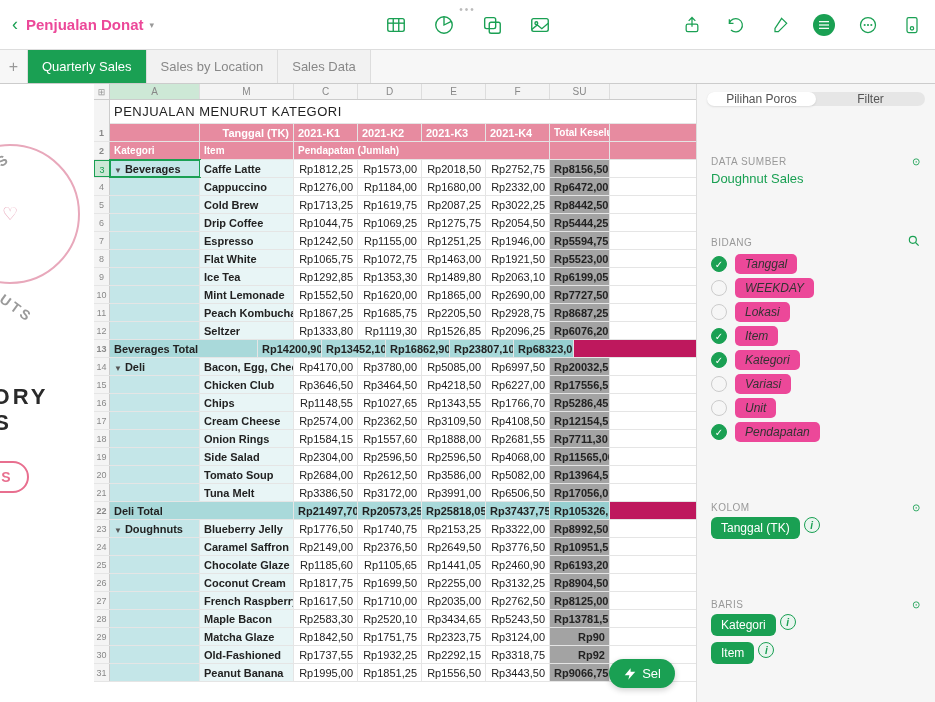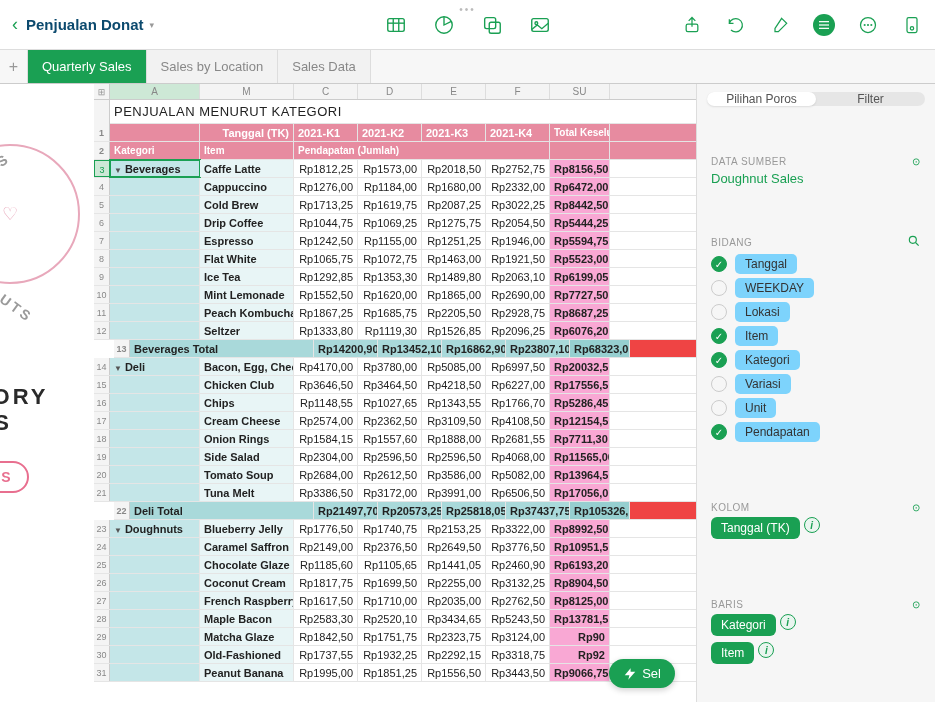--- a/index.html
+++ b/index.html
@@ -1,19 +1,19 @@
 <!DOCTYPE html>
 <html><head>
 <meta charset="utf-8">
 <style>
 * { box-sizing: border-box; margin: 0; padding: 0; }
 body { font-family: -apple-system, BlinkMacSystemFont, "Segoe UI", Helvetica, Arial, sans-serif; font-size: 12px; color: #222; background: #fff; width: 935px; height: 702px; overflow: hidden; position: relative; }
 .topbar { height: 50px; display: flex; align-items: center; padding: 0 12px; border-bottom: 1px solid #ddd; position: relative; }
 .back-chevron { color: #1aa053; font-size: 18px; font-weight: 300; margin-right: 8px; }
-.doc-title { font-size: 15px; font-weight: 600; color: #0c4a6e; }
+.doc-title { font-size: 15px; font-weight: 600; color: #ec4899; }
 .title-caret { color: #999; font-size: 9px; margin-left: 6px; }
 .drag-handle { position: absolute; left: 50%; top: 4px; transform: translateX(-50%); color: #bbb; font-size: 10px; letter-spacing: 2px; }
 .top-icons-center { position: absolute; left: 50%; transform: translateX(-50%); display: flex; gap: 26px; align-items: center; }
 .top-icons-right { margin-left: auto; display: flex; gap: 22px; align-items: center; }
 .tb-icon { width: 22px; height: 22px; display: flex; align-items: center; justify-content: center; color: #1aa053; }
 .tb-icon svg { stroke: #1aa053; fill: none; stroke-width: 1.5; }
 .tb-icon.active { background: #1aa053; border-radius: 50%; }
 .tb-icon.active svg { stroke: #fff; }
 .tabs-row { height: 34px; display: flex; align-items: stretch; border-bottom: 1px solid #ccc; background: #f7f7f7; }
 .add-tab { width: 28px; display: flex; align-items: center; justify-content: center; color: #999; font-size: 16px; border-right: 1px solid #ddd; }
@@ -41,40 +41,40 @@
 .row-num.sel { background: #cde8d6; color:#1aa053; border:1px solid #1aa053; }
 .title-row .row-num { height: 24px; line-height: 24px; }
 .title-cell { flex: 1; font-size: 13px; font-weight: 400; padding: 4px 4px 2px; letter-spacing: 0.5px; }
 .hdr-row { background: #e78ba0; color: #fff; font-weight: 600; }
 .hdr-row2 { background: #e78ba0; color: #fff; font-weight: 600; font-size:10px; }
 .cell { border-right: 1px solid #e5e5e5; padding: 0 4px; line-height: 18px; white-space: nowrap; overflow: hidden; }
 .cat-col { width: 90px; font-weight: 700; }
 .cat-col.sel { outline: 2px solid #1aa053; outline-offset: -1px; background: #eaf6ef; }
 .item-col { width: 94px; font-weight: 600; }
 .val-col { width: 64px; text-align: right; }
-.tot-col { width: 60px; text-align: right; font-weight: 700; background: #f9a8d4; }
+.tot-col { width: 60px; text-align: right; font-weight: 700; background: #a3a3a3; }
 .data-row .cat-col { background: #c4e6e8; }
 .data-row .item-col { background: #e8f5f6; }
-.subtotal-row { background: #ef4444; font-weight: 700; margin-left: 20px; }
+.subtotal-row { background: #be185d; font-weight: 700; }
 .subtotal-row .cell { background: #a9d9da; }
 .subtotal-row .tot-col { background: #96cfd0; }
 .disclosure { font-size: 8px; margin-right: 3px; color: #555; }
 .side-panel { width: 238px; background: #f6f6f6; display: flex; flex-direction: column; font-size: 12px; overflow-y: auto; }
 .seg { margin: 8px 10px; background: #e6e6e6; border-radius: 8px; display: flex; height: 26px; }
 .seg-btn { flex: 1; display: flex; align-items: center; justify-content: center; font-size: 12px; color: #555; border-radius: 7px; }
 .seg-btn.active { background: #fff; box-shadow: 0 1px 2px rgba(0,0,0,0.1); }
 .panel-sec { padding: 6px 14px; }
 .sec-label { font-size: 10px; color: #999; letter-spacing: 0.5px; display: flex; justify-content: space-between; align-items: center; margin-bottom: 4px; margin-top: 36px; }
 .sec-more { color: #1aa053; }
 .source-name { color: #1aa053; font-size: 13px; font-weight: 500; }
 .fields-list { display: flex; flex-direction: column; gap: 4px; margin-top: 4px; }
 .field-row { display: flex; align-items: center; gap: 8px; }
 .field-check { width: 16px; height: 16px; border-radius: 50%; border: 1.5px solid #ccc; display: flex; align-items: center; justify-content: center; font-size: 10px; color: #fff; }
 .field-check.on { background: #1aa053; border-color: #1aa053; }
-.field-chip { background: #7dd3fc; border-radius: 5px; padding: 3px 10px; font-size: 12px; color: #333; }
+.field-chip { background: #ec4899; border-radius: 5px; padding: 3px 10px; font-size: 12px; color: #333; font-style: italic; }
 .pill-row { display: flex; gap: 4px; margin-top: 4px; }
 .pill { background: #1aa053; color: #fff; border-radius: 6px; padding: 4px 10px; font-size: 12px; display: flex; align-items: center; gap: 4px; }
 .pill-info { width: 16px; height: 16px; border: 1.5px solid #1aa053; color: #1aa053; border-radius: 50%; background: #e9f5ef; display: flex; align-items: center; justify-content: center; font-size: 10px; font-style: italic; font-weight: bold; }
 .divider { height: 1px; background: #e2e2e2; margin: 6px 0; }
 .fab { position: absolute; bottom: 14px; right: 260px; background: #1aa053; color: #fff; border-radius: 18px; padding: 7px 14px; display: flex; align-items: center; gap: 5px; font-size: 13px; font-weight: 500; box-shadow: 0 2px 6px rgba(0,0,0,0.2); }
 .brand-arc { position:absolute; left:-28px; top:76px; font-size:14px; font-weight:800; color:#9a9a9a; letter-spacing:3px; transform: rotate(-36deg); }
 .brand-arc2 { position:absolute; left:-2px; top:216px; font-size:14px; font-weight:800; color:#9a9a9a; letter-spacing:3px; transform: rotate(36deg); }
 </style>
 </head>
 <body>
@@ -305,21 +305,21 @@
       <div class="cell cat-col"></div>
       <div class="cell item-col">Seltzer</div>
       <div class="cell val-col">Rp1333,80</div>
       <div class="cell val-col">Rp1119,30</div>
       <div class="cell val-col">Rp1526,85</div>
       <div class="cell val-col">Rp2096,25</div>
       <div class="cell tot-col">Rp6076,20</div>
           </div>
           <div class="row subtotal-row">
             <div class="row-num">13</div>
-      <div class="cell" style="width:184px;font-weight:700">Beverages Total</div>
+      <div class="cell" style="width:148px;font-weight:700">Beverages Total</div>
       <div class="cell val-col">Rp14200,90</div>
       <div class="cell val-col">Rp13452,10</div>
       <div class="cell val-col">Rp16862,90</div>
       <div class="cell val-col">Rp23807,10</div>
       <div class="cell tot-col">Rp68323,00</div>
           </div>
           <div class="row data-row">
             <div class="row-num">14</div>
       <div class="cell cat-col"><span class="disclosure">▼</span>Deli</div>
       <div class="cell item-col">Bacon, Egg, Cheese</div>

